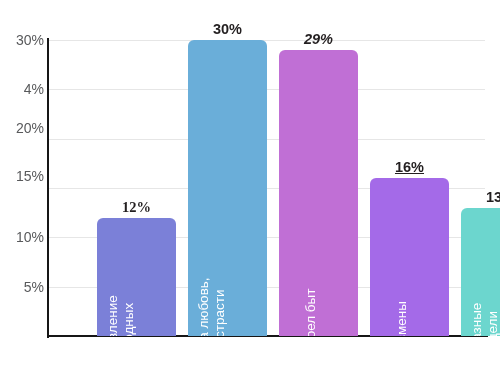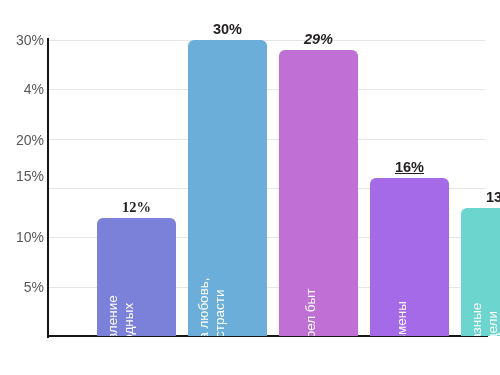--- a/index.html
+++ b/index.html
@@ -116,21 +116,21 @@
   }
 </style>
 </head>
 <body>
 
 <div id="chart-root">
 
   <div class="yticks-wrap">
     <div class="ytick" style="top:40px;">30%</div>
     <div class="ytick" style="top:89.3px;">4%</div>
-    <div class="ytick" style="top:140px;">20%</div>
+    <div class="ytick" style="top:128px;">20%</div>
     <div class="ytick" style="top:176px;">15%</div>
     <div class="ytick" style="top:237.3px;margin-left:24px;">10%</div>
     <div class="ytick" style="top:286.7px;">5%</div>
   </div>
 
   <div class="plot">
     <div class="gridline" style="top:22px;"></div>
     <div class="gridline" style="top:71.3px;"></div>
     <div class="gridline" style="top:120.7px;"></div>
     <div class="gridline" style="top:170px;"></div>

